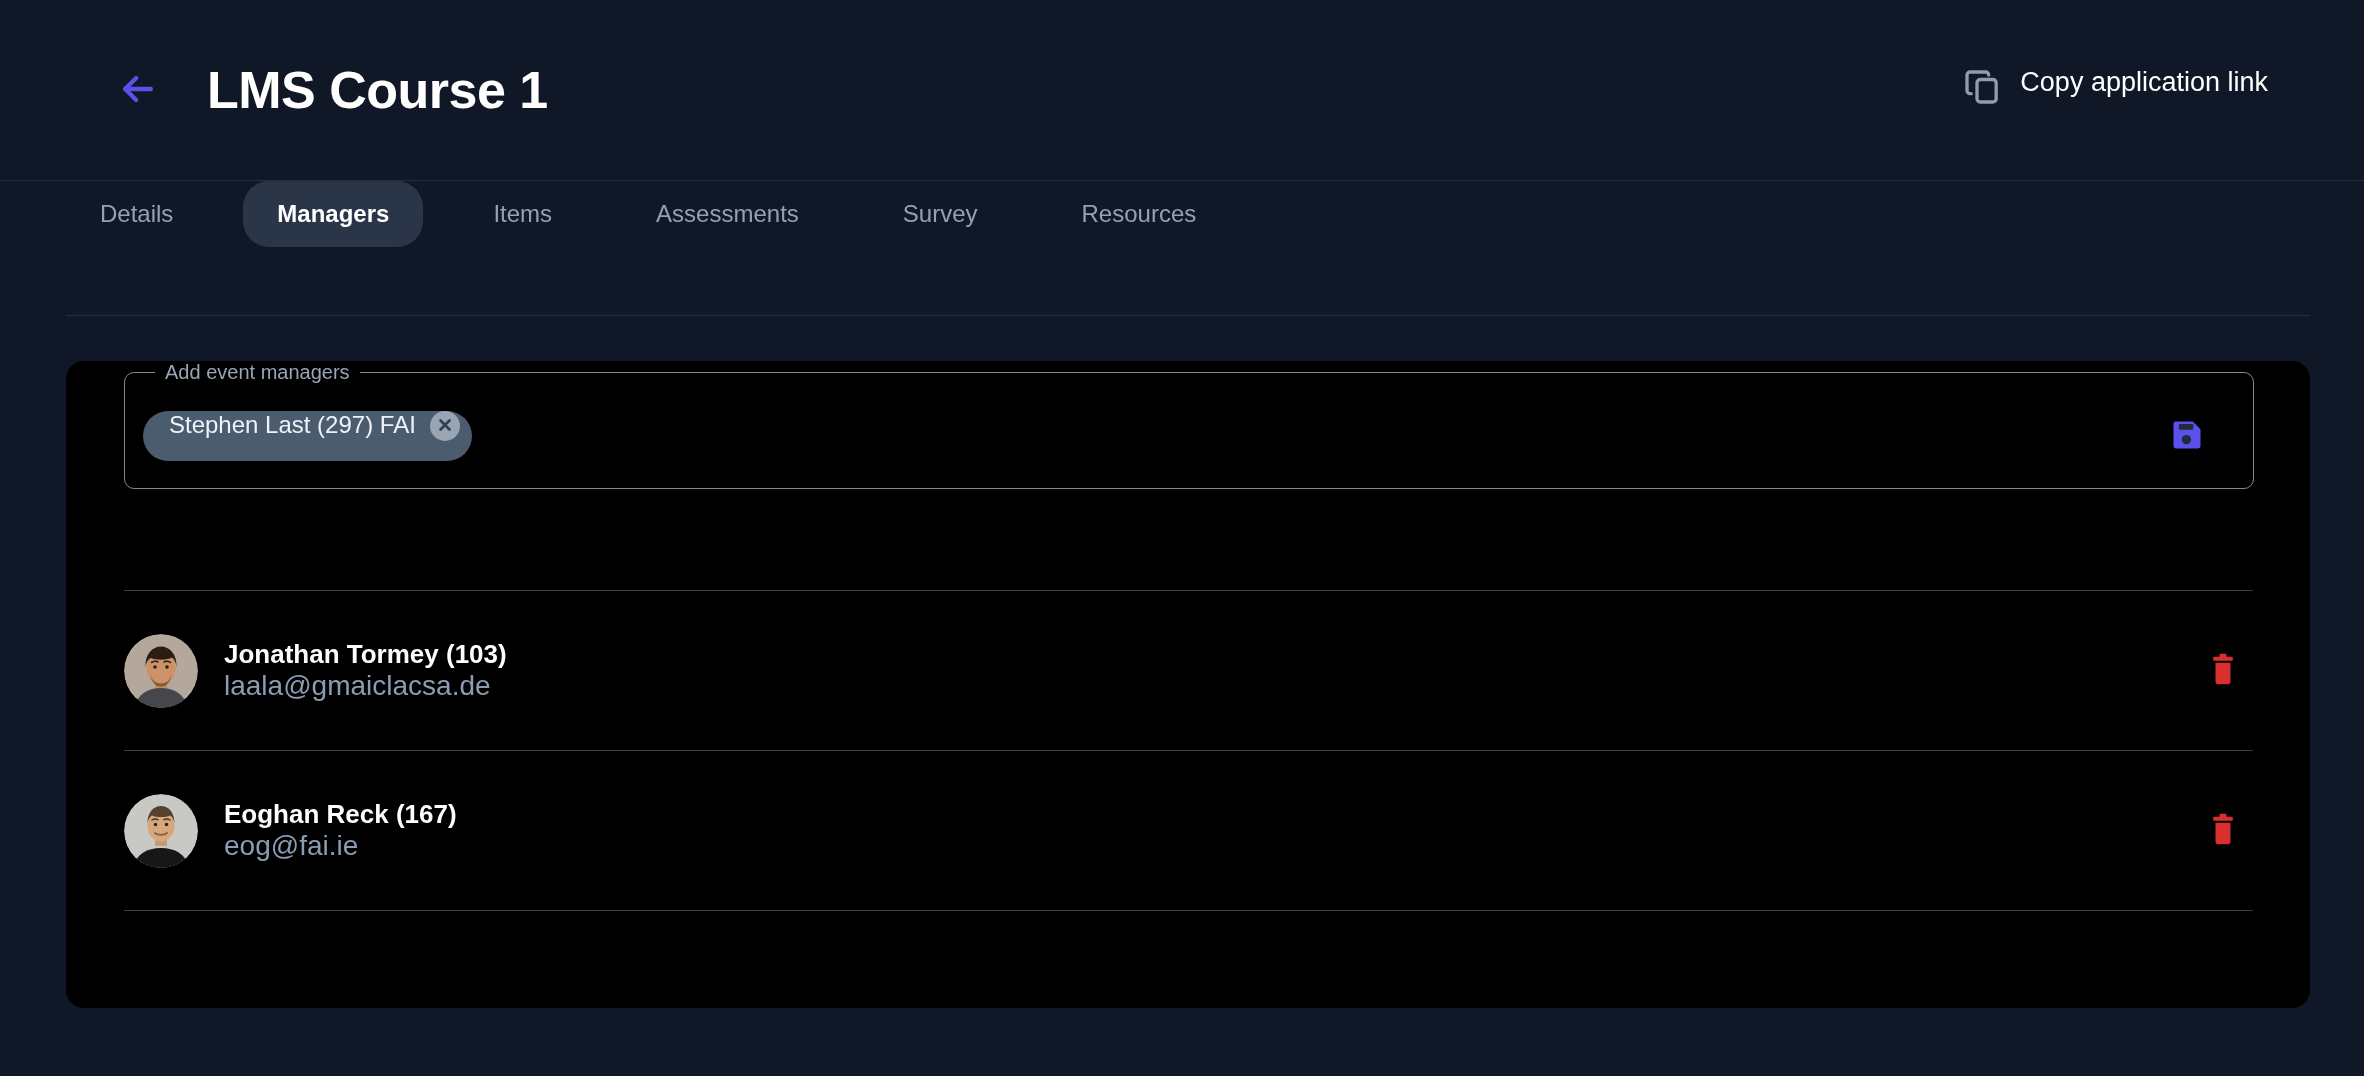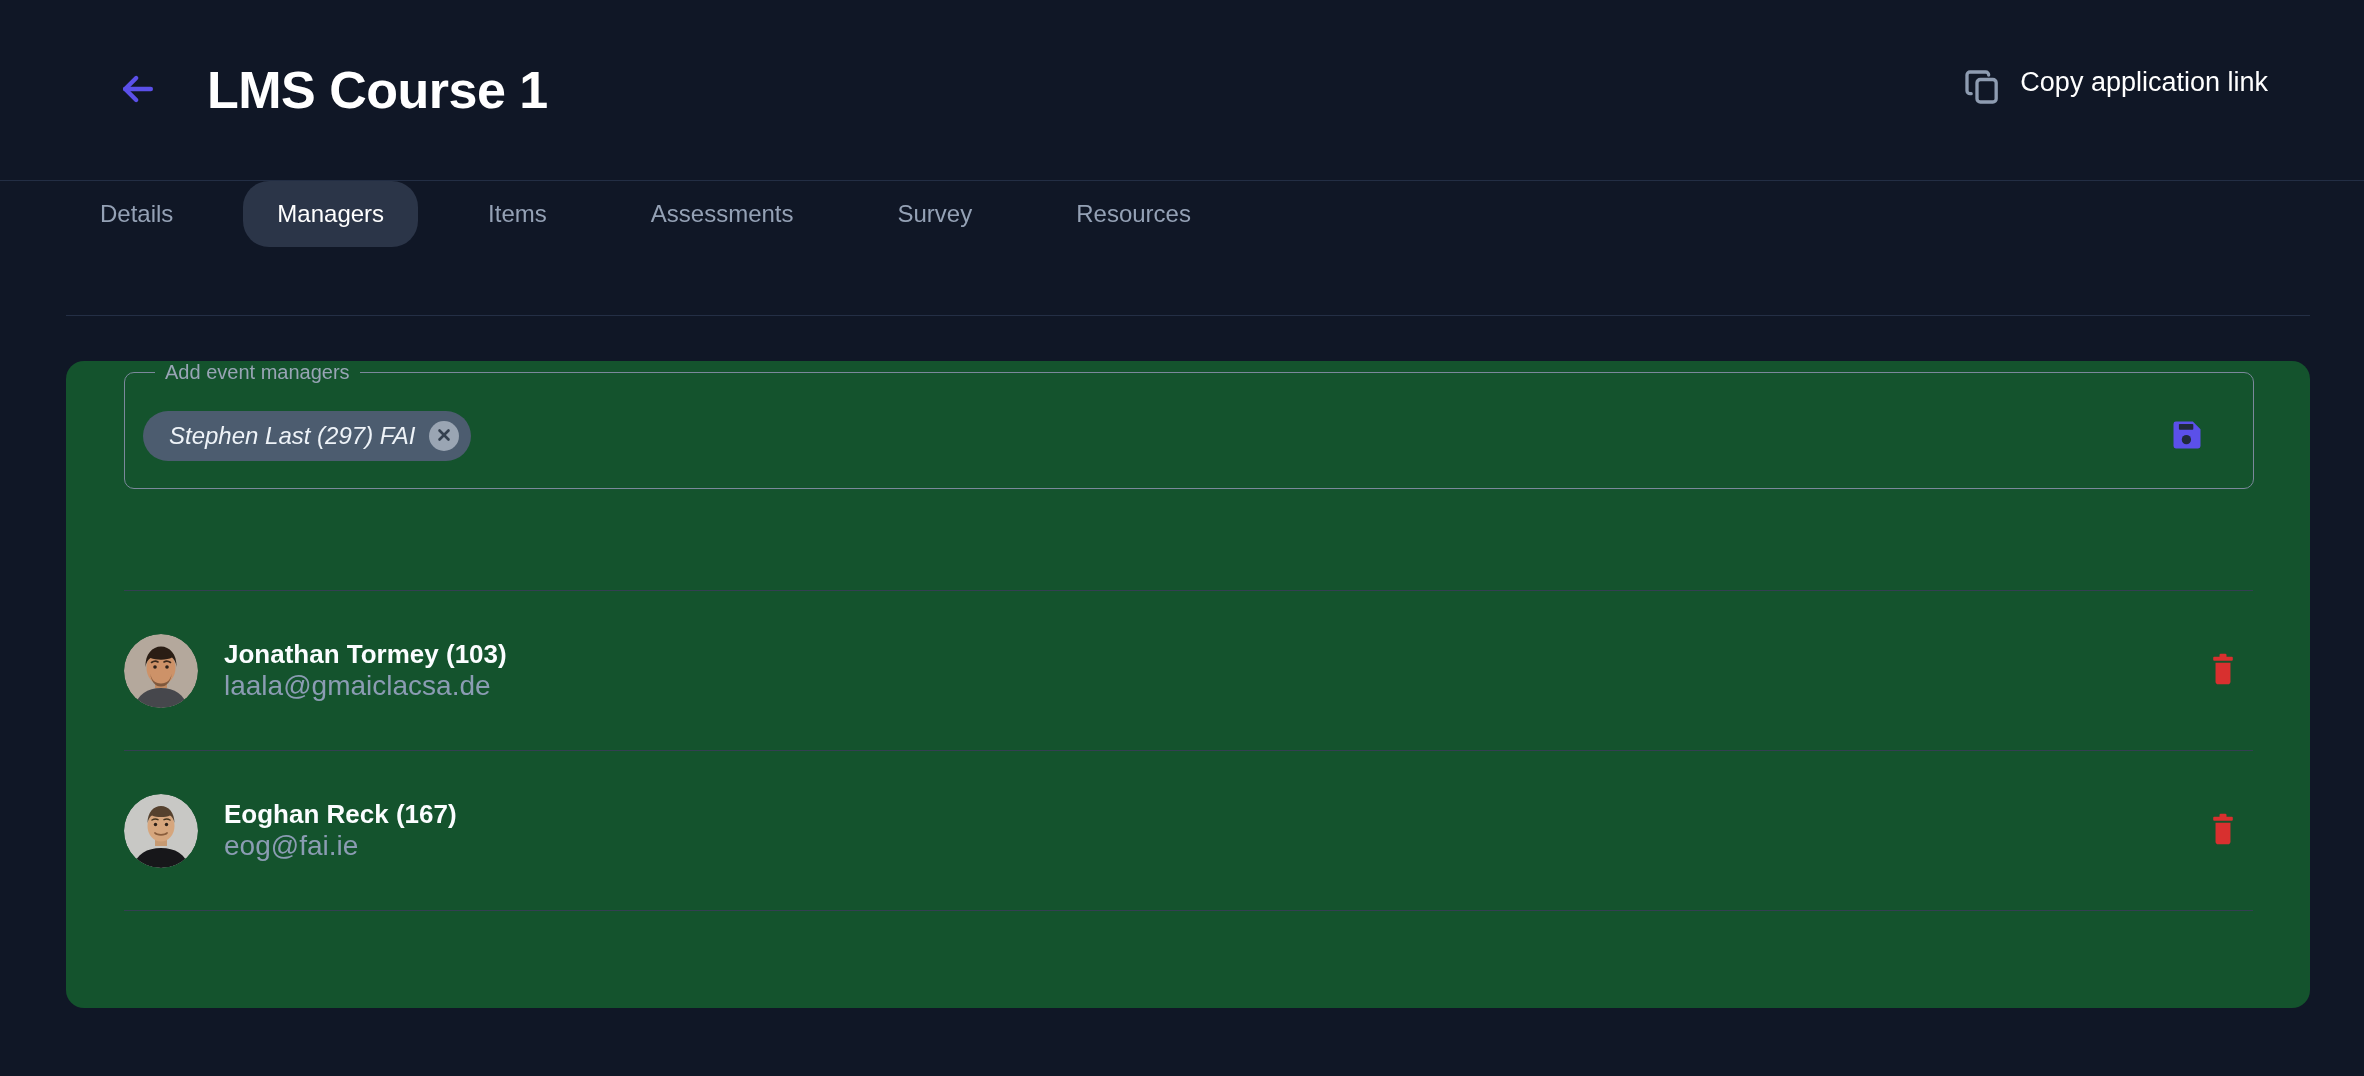--- a/index.html
+++ b/index.html
@@ -47,49 +47,49 @@
     background:none; border:none; cursor:pointer;
     font-family:inherit; font-size:24px;
     color:#94a1b5;
     padding:21px 34px;
     border-radius:26px;
     line-height:1;
   }
   .tab.active {
     background:#2b3548;
     color:#ffffff;
+    font-weight:bold;
   }
 
   
   .card {
     margin:24px 54px 0 66px;
     height:647px;
-    background:#14532d;
+    background:#000000;
     border-radius:18px;
   }
   .field-outline {
     margin:45px 56px 0 58px;
     height:128px;
     border:1px solid #7b889b;
     border-radius:10px;
     display:flex; align-items:center;
     padding:0 44px 0 18px;
   }
   .field-outline legend {
     margin-left:12px; padding:0 10px;
     font-size:20px; color:#98a4b5;
   }
   .chip {
-    display:inline-flex; align-items:center;
+    display:inline-flex; 
     height:50px; border-radius:25px;
     background:#4c5c6f;
     padding:0 12px 0 26px;
     gap:14px;
     cursor:default;
-    font-style:italic;
   }
   .chip-label { font-size:24px; color:#eef3f8; white-space:nowrap; }
   .chip-remove {
     width:30px; height:30px; border-radius:50%;
     border:none; cursor:pointer;
     background:#9aa5b3;
     display:flex; align-items:center; justify-content:center;
   }
   .save-btn {
     margin-left:auto;

